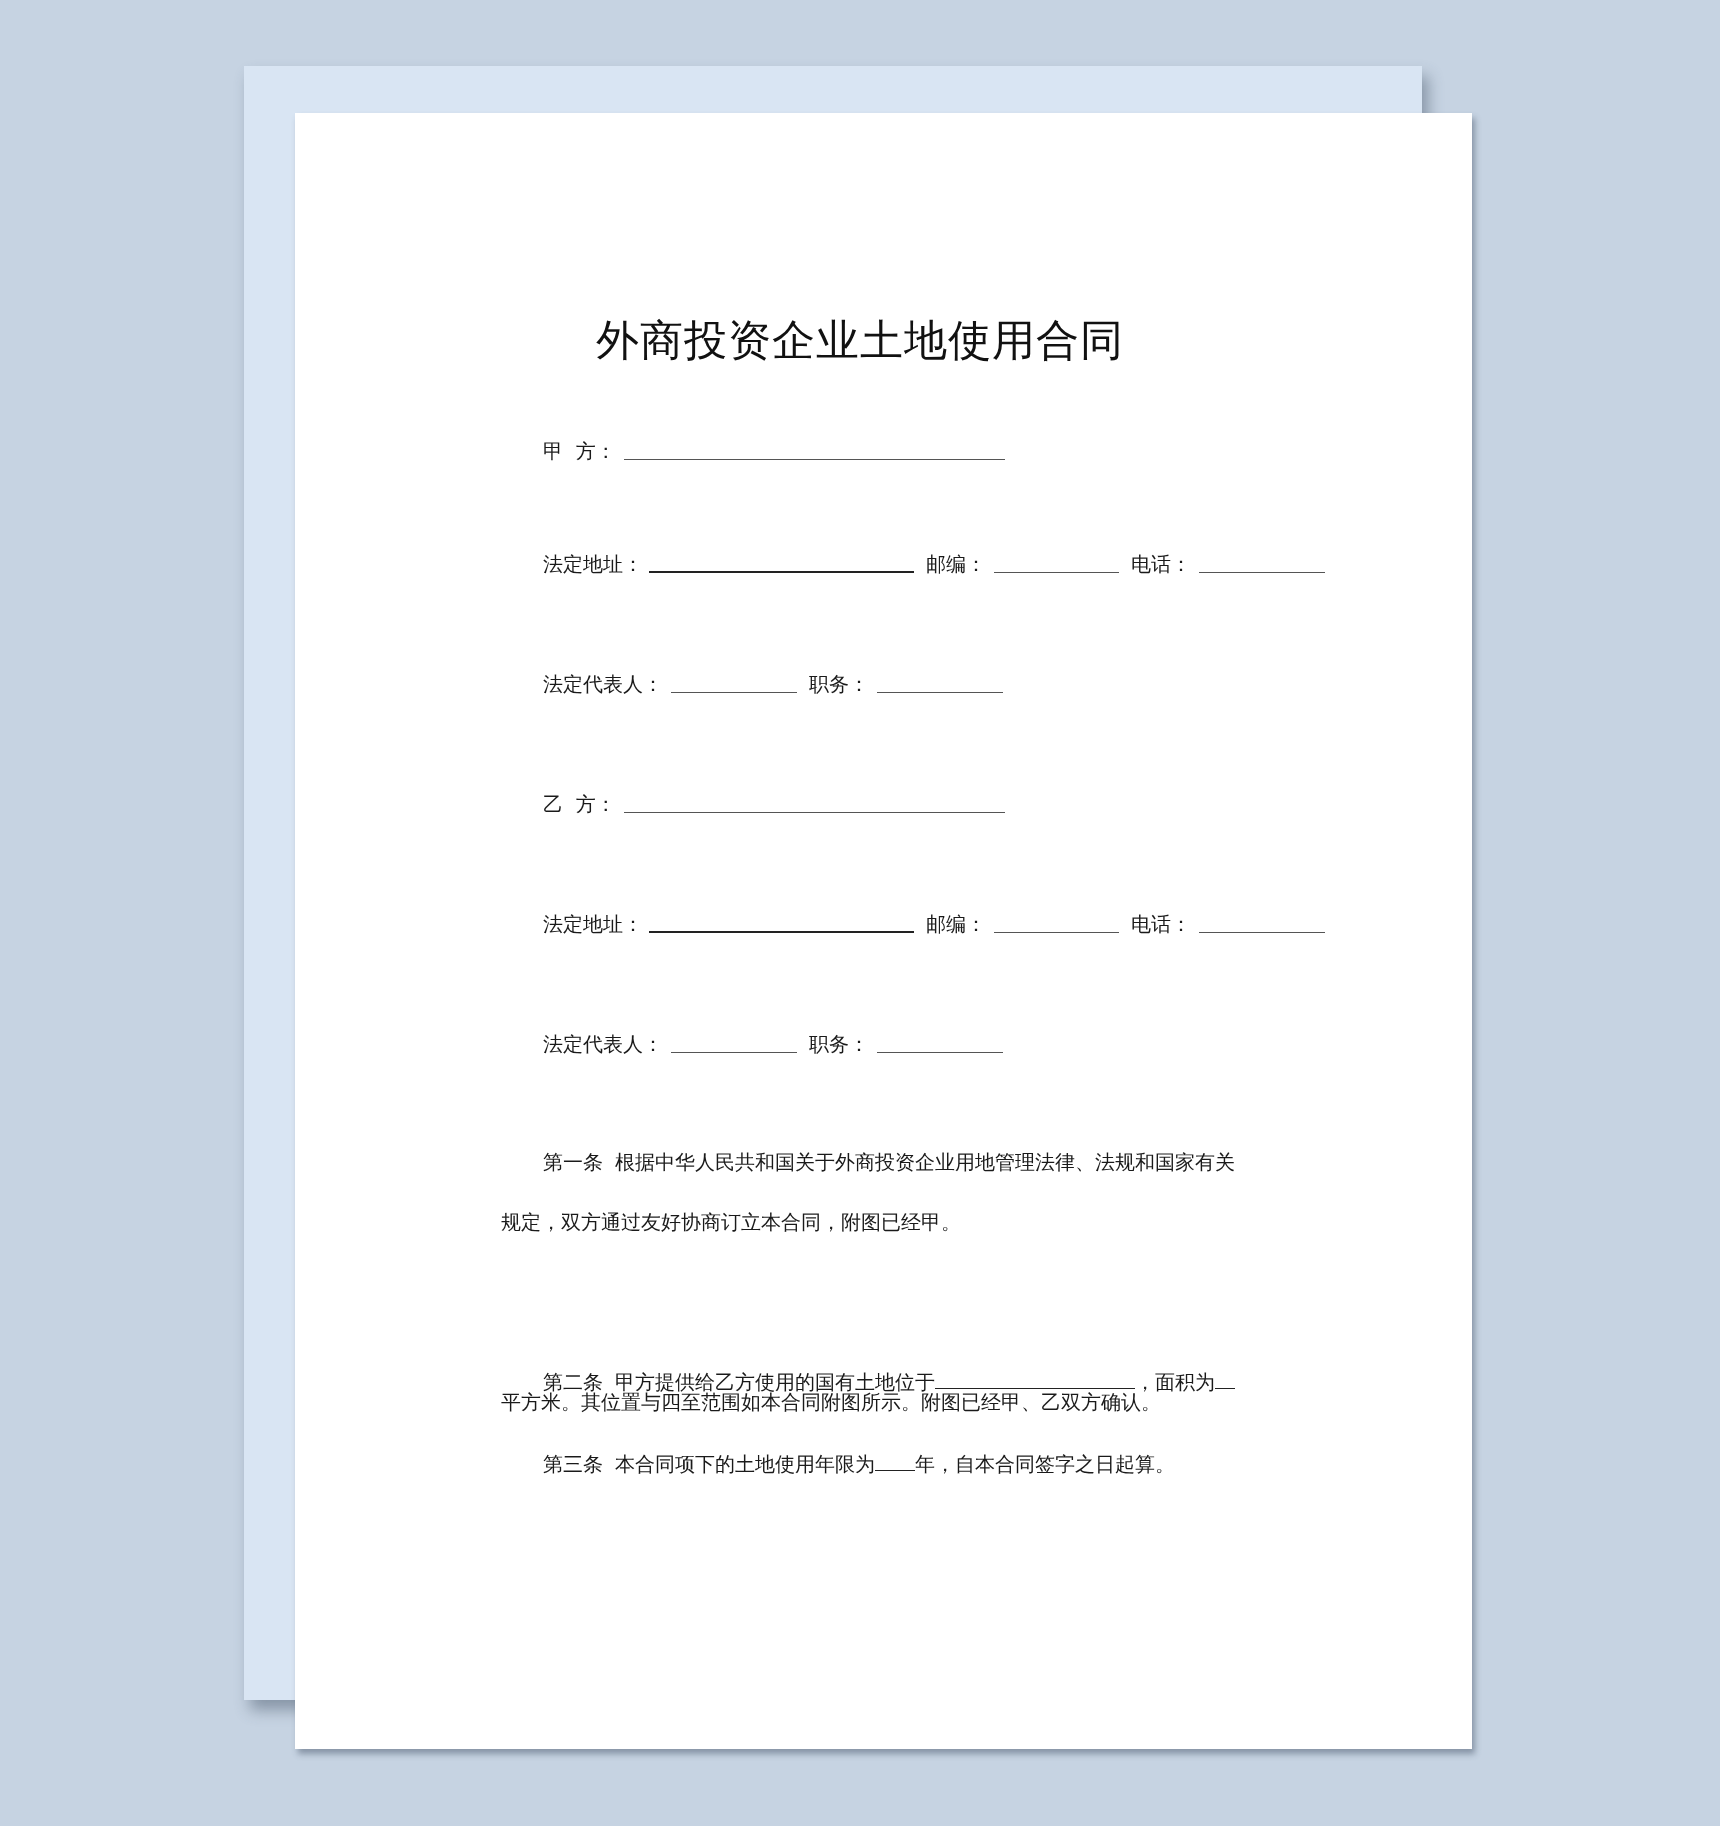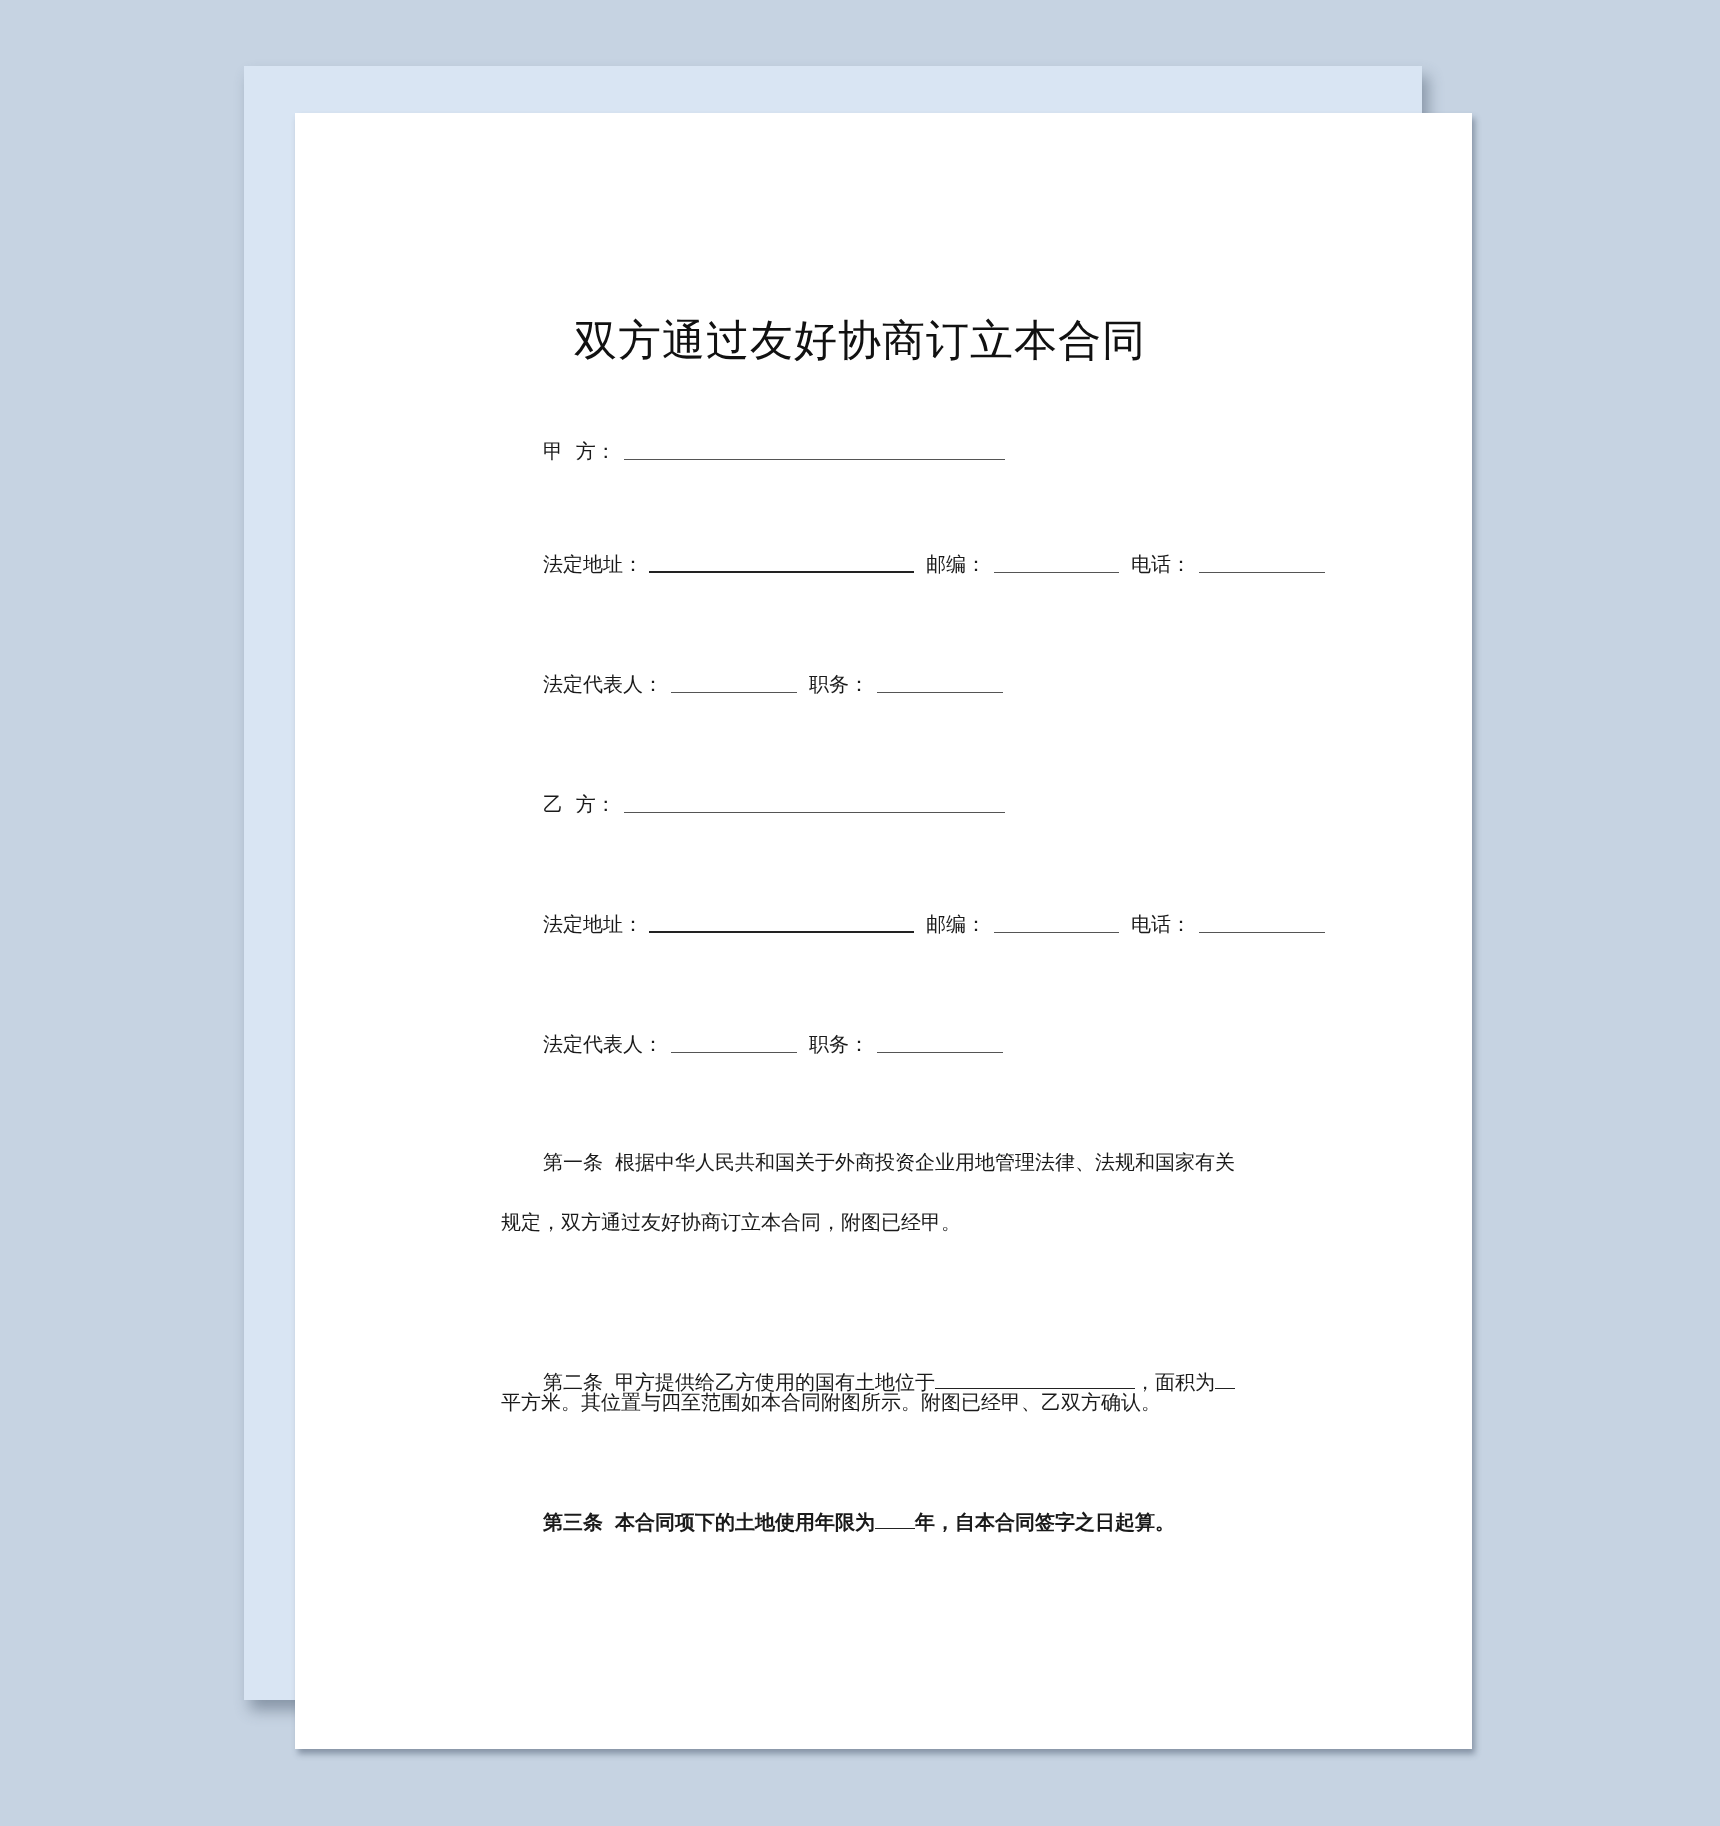--- a/index.html
+++ b/index.html
@@ -42,21 +42,21 @@
 </style>
 </head>
 <body>
 
 <div class="back-page"></div>
 
 <div class="front-page">
 </div>
 
 <div>
-  <div class="title">双方通过友好协商订立本合同</div>
+  <div class="title">外商投资企业土地使用合同</div>
 
   <div class="row" style="top:428px;margin-top:7px;">
     <span class="lbl" style="white-space:pre;">甲  方：</span>
     <span class="blank" style="width:381px; margin-left:8px;"></span>
   </div>
 
   <div class="row" style="top:548px;">
     <span class="lbl">法定地址：</span>
     <span class="blank thick" style="width:265px; margin-left:6px;"></span>
     <span class="lbl" style="margin-left:12px;">邮编：</span>
@@ -100,16 +100,16 @@
     <span>规定，双方通过友好协商订立本合同，附图已经甲。</span>
   </div>
 
   <div class="para-line" style="left:543px; top:1329px;margin-top:40px;">
     <span>第二条</span><span style="display:inline-block;width:12px;"></span><span>甲方提供给乙方使用的国有土地位于</span><span class="inline-blank" style="width:200px;"></span><span>，面积为</span><span class="inline-blank" style="width:20px;"></span>
   </div>
   <div class="para-line" style="left:501px; top:1389px;">
     <span>平方米。其位置与四至范围如本合同附图所示。附图已经甲、乙双方确认。</span>
   </div>
 
-  <div class="para-line" style="left:543px; top:1509px;font-weight:bold;">
+  <div class="para-line" style="left:543px; top:1451px;">
     <span>第三条</span><span style="display:inline-block;width:12px;"></span><span>本合同项下的土地使用年限为</span><span class="inline-blank" style="width:40px; border-bottom-width:1px;"></span><span>年，自本合同签字之日起算。</span>
   </div>
 </div>
 
 </body></html>

